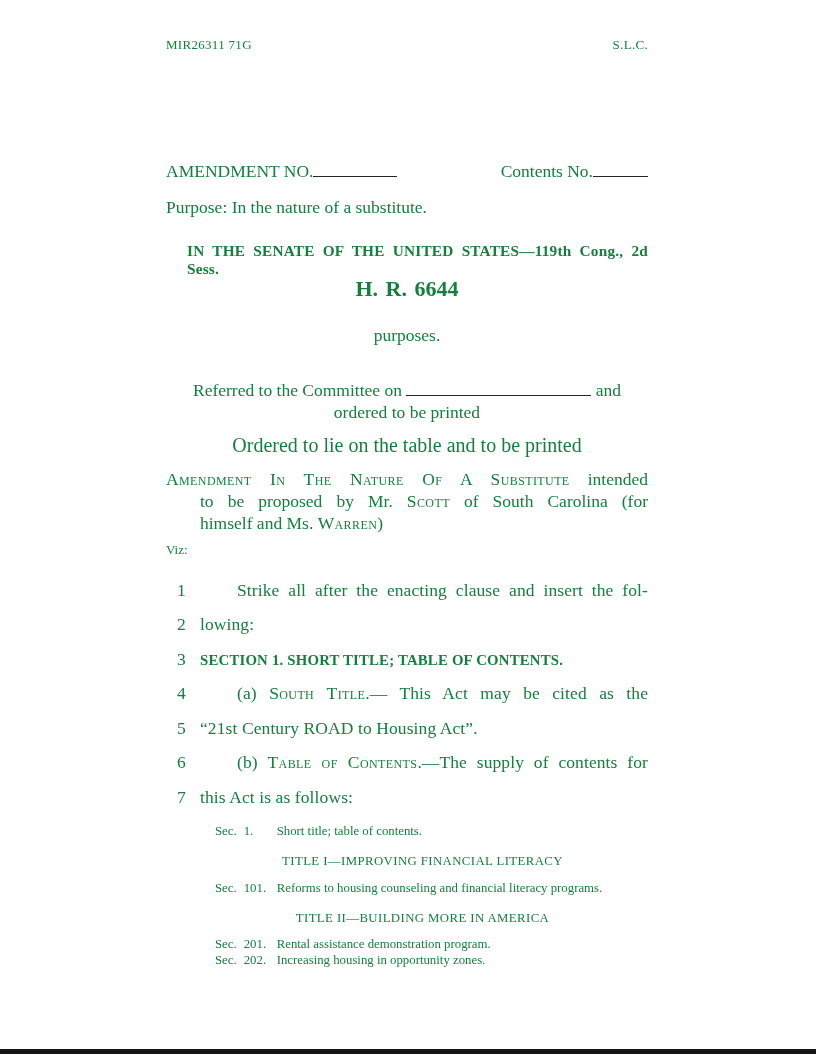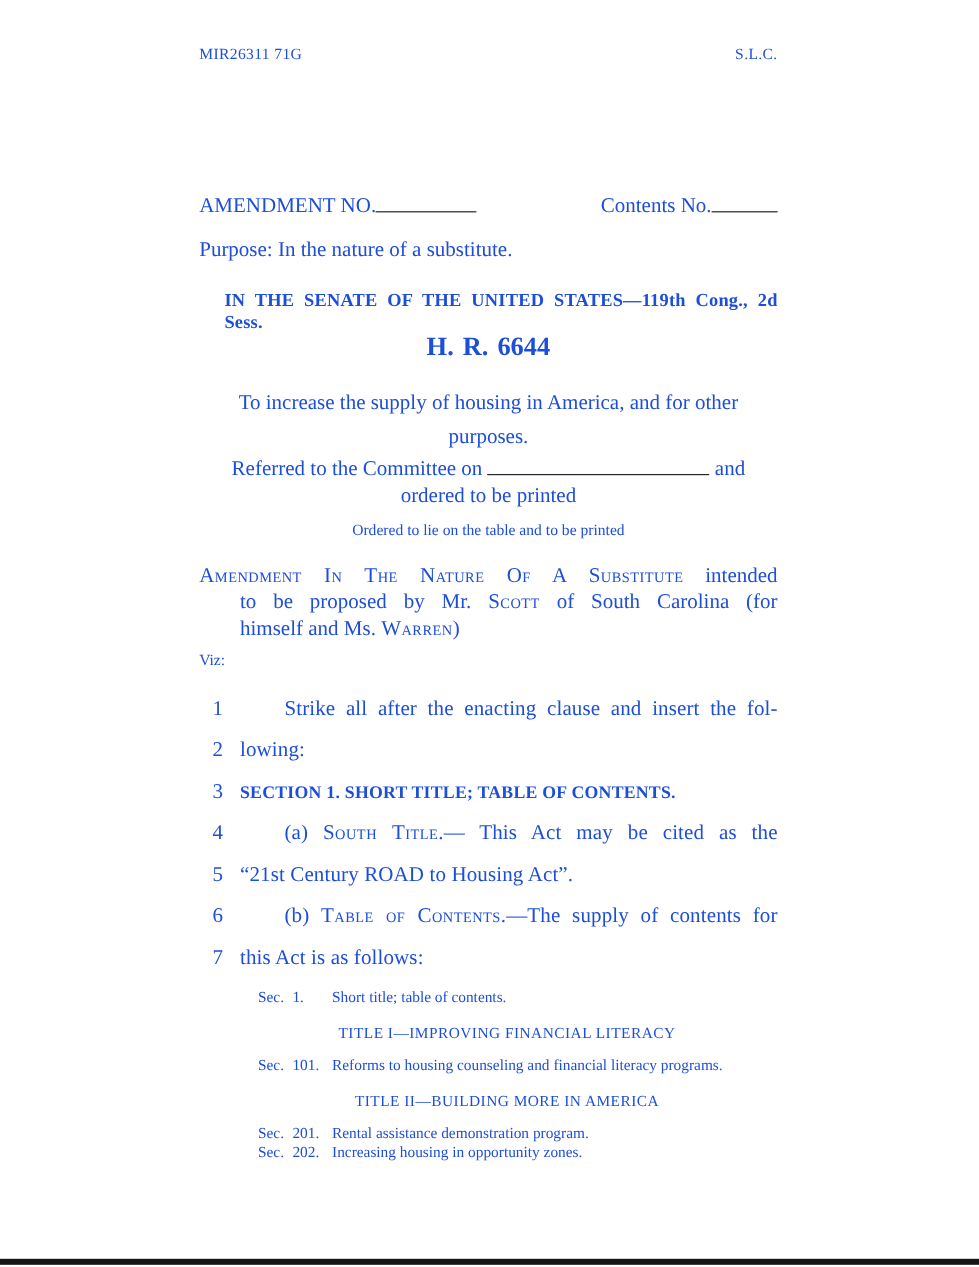--- a/index.html
+++ b/index.html
@@ -1,37 +1,37 @@
 <!DOCTYPE html>
 <html><head>
 <meta charset="utf-8">
 <style>
   html,body { margin:0; padding:0; background:#e8e8e8; }
   .page {
     position:relative; width:816px; height:1056px; margin:0 auto;
     background:#ffffff; overflow:hidden;
     font-family:"Liberation Serif","DejaVu Serif",serif;
-    color:#1d4ed8;
+    color:#15803d;
   }
   .abs { position:absolute; }
   .sc { font-variant:small-caps; letter-spacing:0.4px; }
   .jl { text-align:justify; text-align-last:justify; }
   .ctr { text-align:center; }
   .blank { display:inline-block; border-bottom:1.4px solid #262626; height:0.95em; vertical-align:baseline; }
 
   .hdr { left:166px; right:168px; top:37px; display:flex; justify-content:space-between;
          font-size:13px; letter-spacing:0.3px; }
   .amrow { left:166px; right:168px; top:159px; display:flex; justify-content:space-between;
            font-size:17.5px; }
   .purpose { left:166px; right:168px; top:197px; font-size:17.5px; }
   .senate { left:167px; right:168px; top:242px; font-size:15.3px; font-weight:bold; letter-spacing:0.2px;margin-left:20px; }
   .billno { left:166px; right:168px; top:276px; font-size:22px; font-weight:bold; word-spacing:2px; }
   .longtitle { left:166px; right:168px; top:321px; font-size:17.5px; line-height:28px; }
   .referral { left:166px; right:168px; top:378px; font-size:17.5px; line-height:22.5px; }
-  .orderedlie { left:166px; right:168px; top:434px; font-size:13px; }
+  .orderedlie { left:166px; right:168px; top:434px; font-size:20px; }
   .amheading { left:166px; right:168px; top:468px; font-size:17.5px; line-height:22px; }
   .amheading .cont { padding-left:34px; }
   .viz { left:166px; top:542px; font-size:13px; }
 
   .bodyrow { left:166px; right:168px; display:flex; align-items:baseline;
              font-size:17.5px; line-height:1.2; }
   .lnum { flex:0 0 34px; width:34px; padding-left:11px; box-sizing:border-box; }
   .ltext { flex:1; letter-spacing:0.1px; }
   .indent { padding-left:37px; box-sizing:border-box; }
   .sechead { font-weight:bold; font-size:14.8px; letter-spacing:0.2px; }
@@ -59,21 +59,20 @@
       <span><span>Contents No.</span><span class="blank" style="width:55px"></span></span>
     </div>
 
   <div class="abs purpose">Purpose: In the nature of a substitute.</div>
 
   <div class="abs senate jl">IN THE SENATE OF THE UNITED STATES—119th Cong., 2d Sess.</div>
 
   <div class="abs billno ctr">H. R. 6644</div>
 
   <div class="abs longtitle ctr">
-    <div>To increase the supply of housing in America, and for other</div>
     <div>purposes.</div>
   </div>
 
   <div class="abs referral ctr">
     <div><span>Referred to the Committee on</span>
       <span class="blank" style="width:185px"></span>
       <span>and</span></div>
     <div>ordered to be printed</div>
   </div>
 

